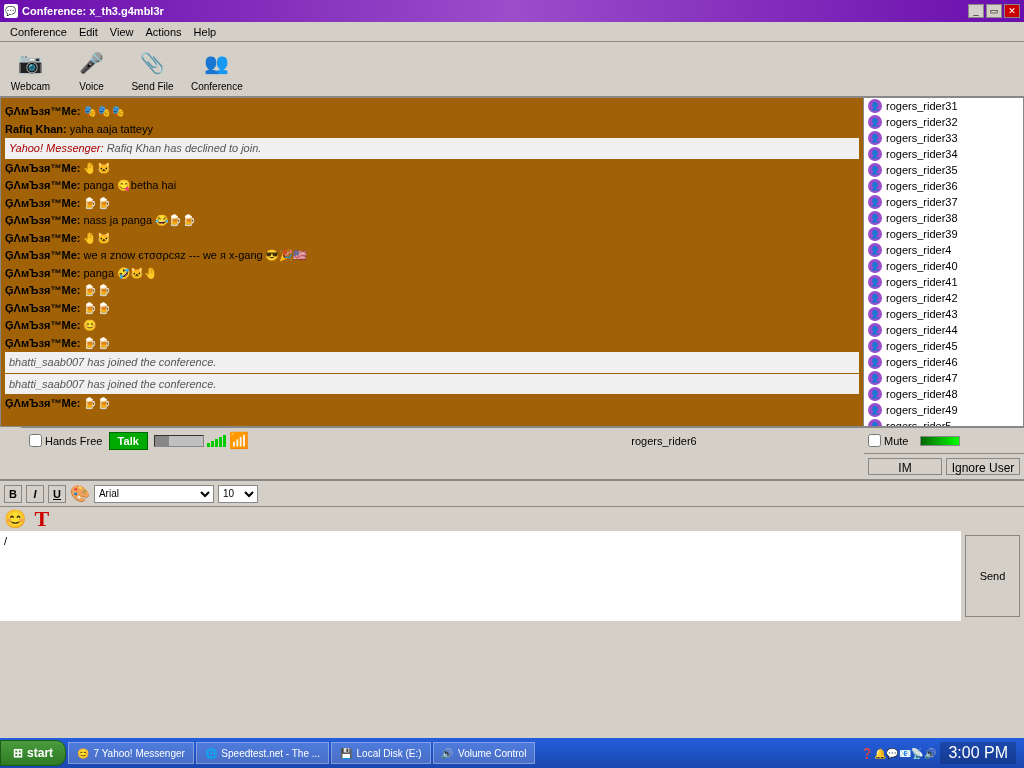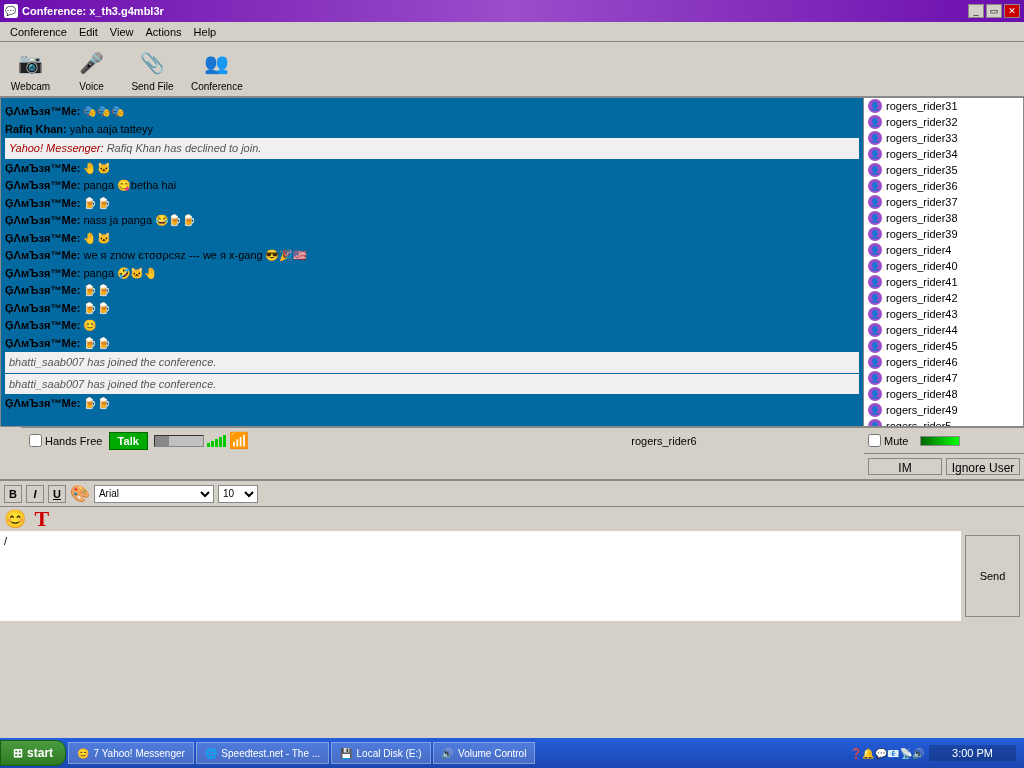--- a/index.html
+++ b/index.html
@@ -62,21 +62,21 @@
       height: 32px;
       display: flex;
       align-items: center;
       justify-content: center;
       font-size: 20px;
     }
 
     
     .chat-area {
       flex: 1;
-      background: #0369a1;
+      background: #a16207;
       border: 1px solid #888;
       overflow-y: auto;
       padding: 4px;
       font-size: 11px;
       line-height: 1.5;
     }
 
     
     .user-list {
       width: 160px;
@@ -228,22 +228,22 @@
       margin-left: auto;
       display: flex;
       align-items: center;
       gap: 4px;
       padding-right: 8px;
       color: white;
       font-size: 10px;
     }
     .time-display {
       background: rgba(0,0,0,0.2);
-      padding: 2px 23px;
-      font-size: 11px;
+      padding: 2px 8px;
+      font-size: 16px;
       color: white;
     }
 
     .chat-msg { margin: 1px 0; }
     .msg-username { font-weight: bold; }
     .msg-system { color: #555; font-style: italic; background: #f0f0f0; padding: 2px 4px; }
     .msg-yahoo { color: #aa0000; font-weight: normal; }
   </style>
 </head>
 <body>

